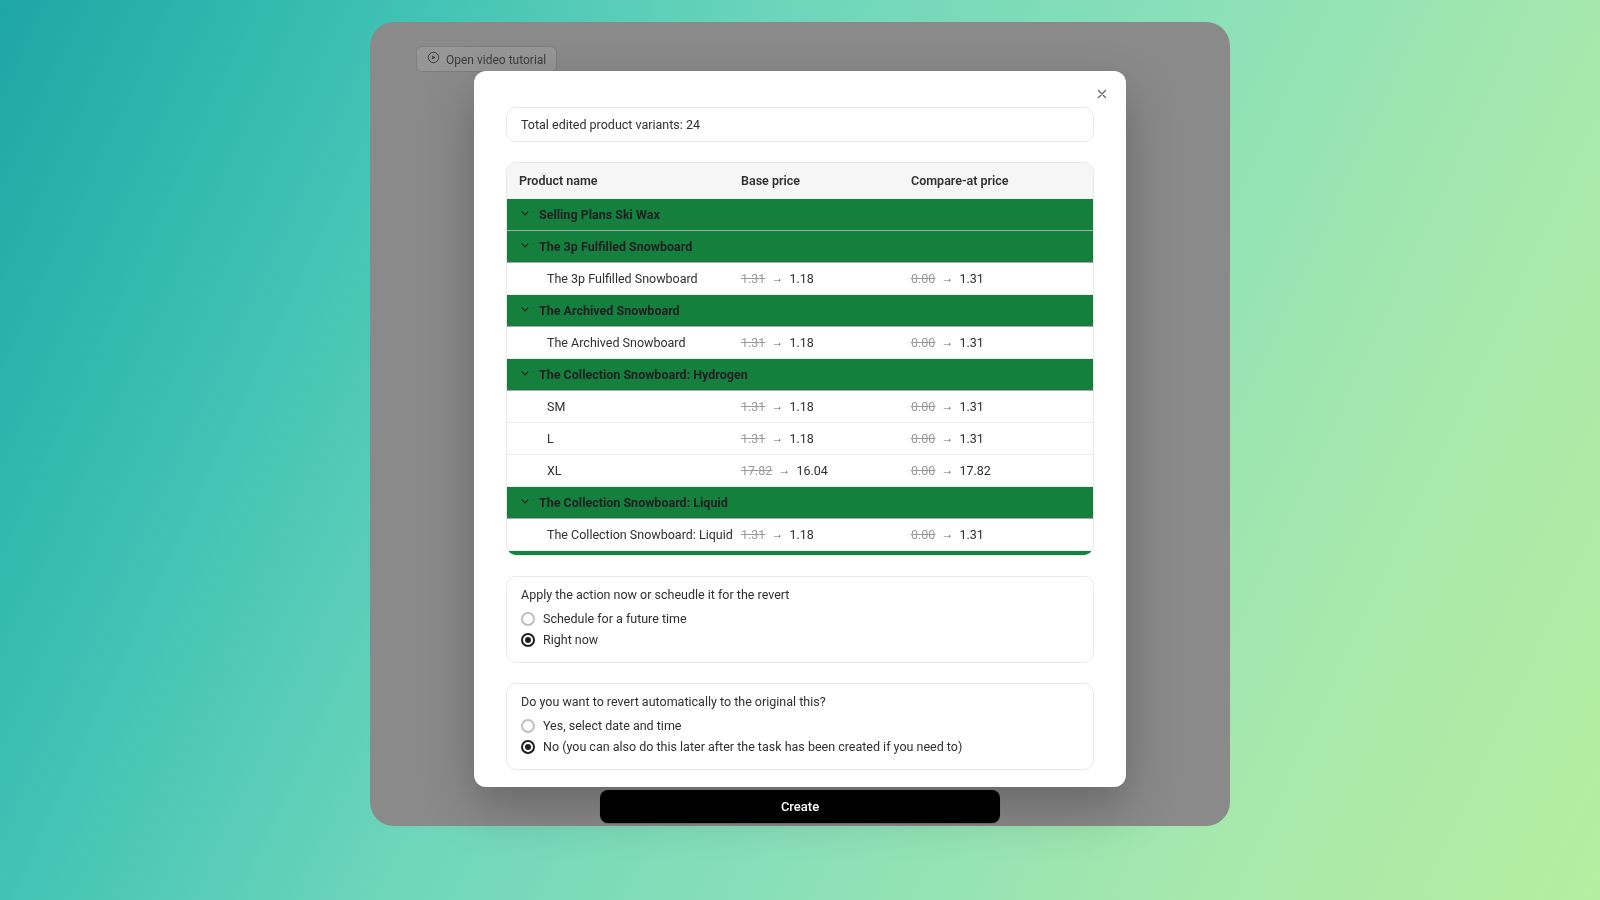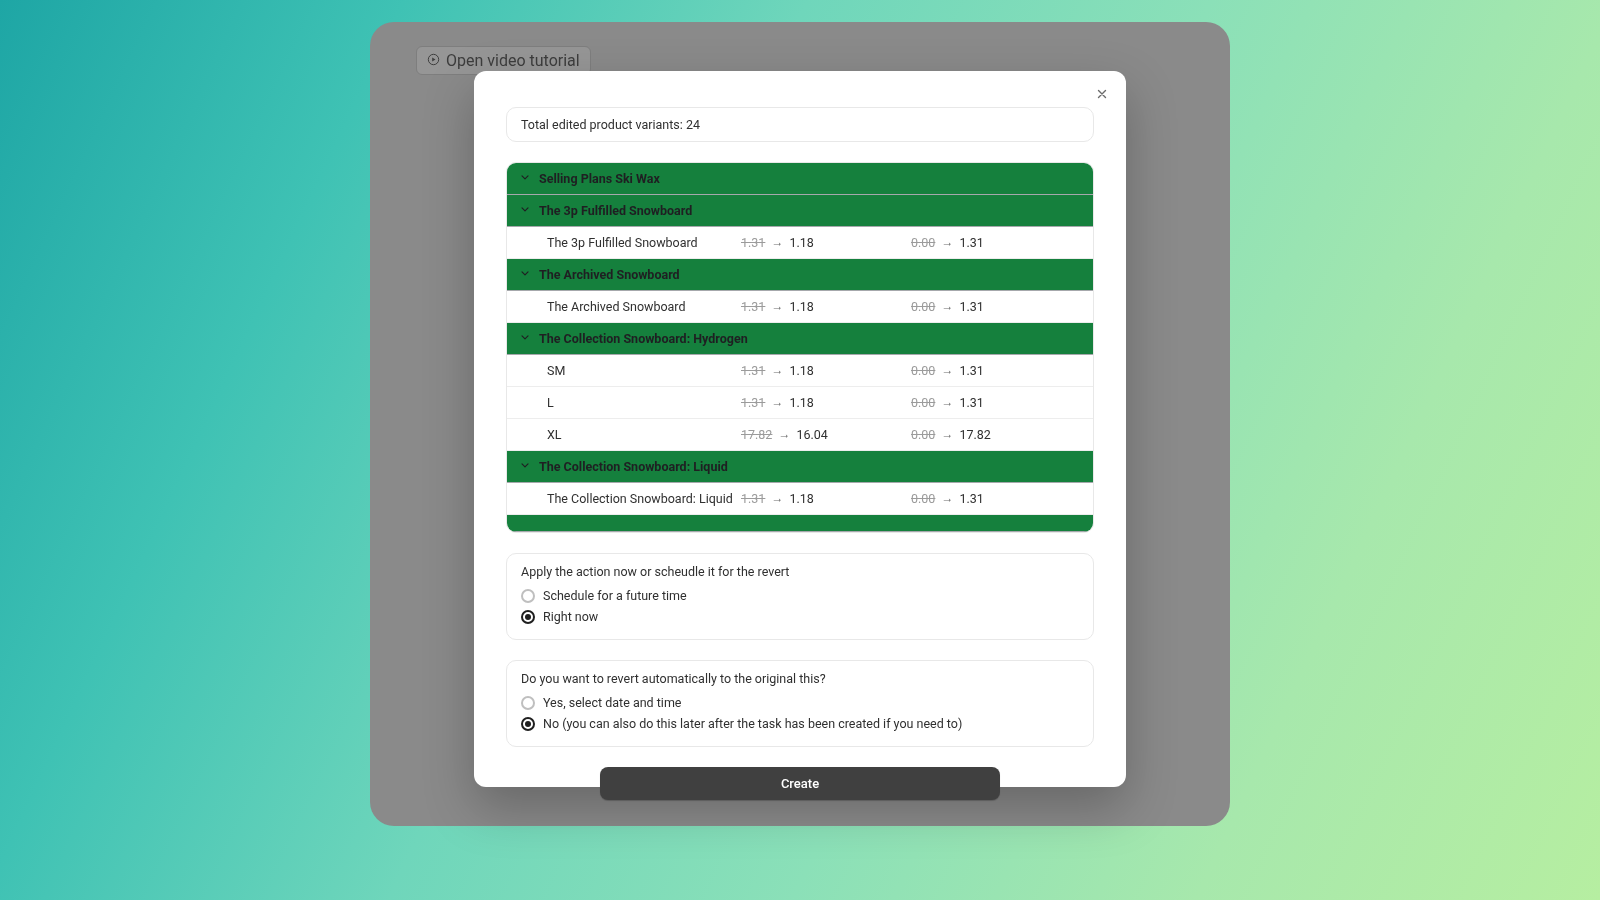--- a/index.html
+++ b/index.html
@@ -8,22 +8,22 @@
     background: linear-gradient(115deg, #1ea6a5 0%, #3fc2b4 20%, #6fd6bb 40%, #8be0b8 60%, #a7e8ac 80%, #b6eea1 100%);
     display: flex; align-items: flex-start; justify-content: center;
   }
   .panel {
     width: 860px; margin-top: 22px; background: #8a8a8a; border-radius: 24px;
     padding: 0; position: relative; height: 804px;
   }
   .tutorial-pill {
     position: absolute; top: 24px; left: 46px;
     border: 1px solid #7e7e7e; background: #969696; color: #3d3d3d;
-    font-size: 16px; padding: 4px 10px; border-radius: 6px;
-    display: inline-flex; align-items: flex-start; gap: 6px;
+    font-size: 12px; padding: 4px 10px; border-radius: 6px;
+    display: inline-flex; align-items: flex-end; gap: 6px;
   }
   .tutorial-pill svg { width: 13px; height: 13px; }
   .modal {
     position: absolute; top: 49px; left: 50%; transform: translateX(-50%);
     width: 652px; height: 716px; background: #fff; border-radius: 12px;
     box-shadow: 0 20px 50px rgba(0,0,0,.25);
     display: flex; flex-direction: column;
   }
   .close-btn {
     position: absolute; top: 12px; right: 12px; width: 24px; height: 24px;
@@ -58,21 +58,21 @@
   .price-cell { display: flex; gap: 6px; }
   .old { color: #9b9b9b; text-decoration: line-through; }
   .arrow { color: #6b6b6b; font-size: 12px; }
   .option-card { padding: 10px 14px 12px; }
   .option-title { font-size: 12.5px; color: #303030; margin-bottom: 6px; }
   .radio-row { display: flex; align-items: center; gap: 8px; font-size: 12.5px; color: #303030; padding: 3px 0; cursor: pointer; }
   .radio { width: 14px; height: 14px; border-radius: 50%; border: 2px solid #bfbfbf; position: relative; flex-shrink: 0; }
   .radio.selected { border-color: #1f1f1f; }
   .radio.selected::after { content: ""; position: absolute; inset: 2px; background: #1f1f1f; border-radius: 50%; }
   .create-btn {
-    width: 400px; align-self: center; padding: 9px 0; background: #404040;
+    width: 400px; align-self: center; padding: 9px 0; background: #000000;
     color: #fff; text-align: center; font-size: 13px; font-weight: 500;
     border-radius: 8px; cursor: pointer; box-shadow: 0 1px 1px rgba(0,0,0,.2);
   }
 </style>
 </head>
 <body>
 
 <div class="panel">
   <div class="tutorial-pill">
     <span>
@@ -93,20 +93,25 @@
       </span>
     </div>
 
     <div class="modal-body">
       <div class="card info-card">
         <span>Total edited product variants: </span><span>24</span>
       </div>
 
       <div class="card table-card">
         <div class="table-scroll">
+          <div class="thead">
+            <div>Product name</div>
+            <div>Base price</div>
+            <div>Compare-at price</div>
+          </div>
           <div id="table-body">
               <div class="group-row">
                 <span><svg viewBox="0 0 20 20" fill="none" stroke="#1f1f22" stroke-width="2" stroke-linecap="round" stroke-linejoin="round">
                     <path d="M5 8l5 5 5-5"></path>
                   </svg></span>
                 <span>Selling Plans Ski Wax</span>
               </div>
               <div class="group-row">
                 <span><svg viewBox="0 0 20 20" fill="none" stroke="#1f1f22" stroke-width="2" stroke-linecap="round" stroke-linejoin="round">
                     <path d="M5 8l5 5 5-5"></path>

